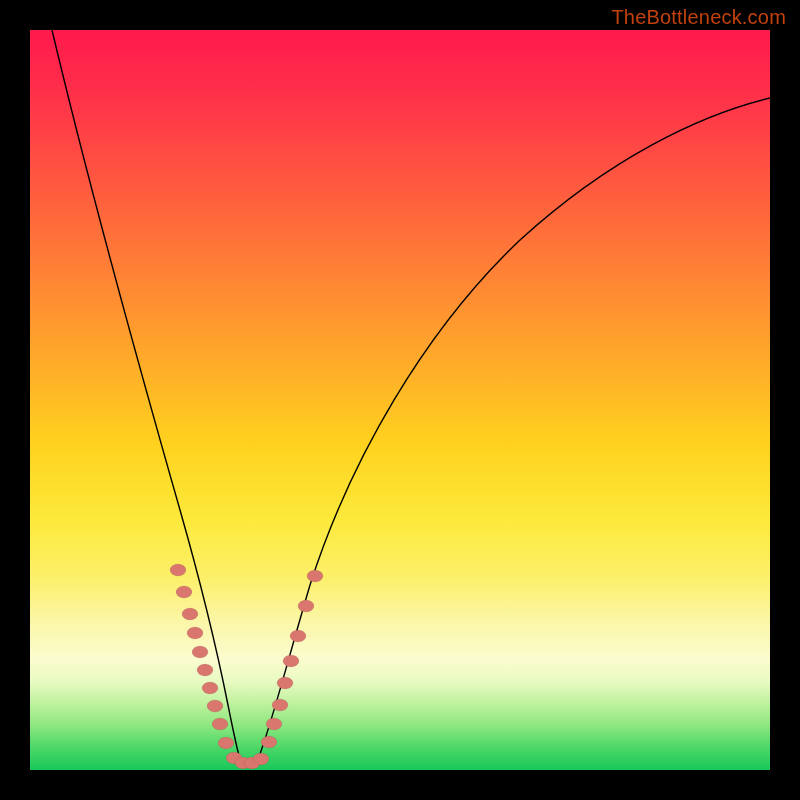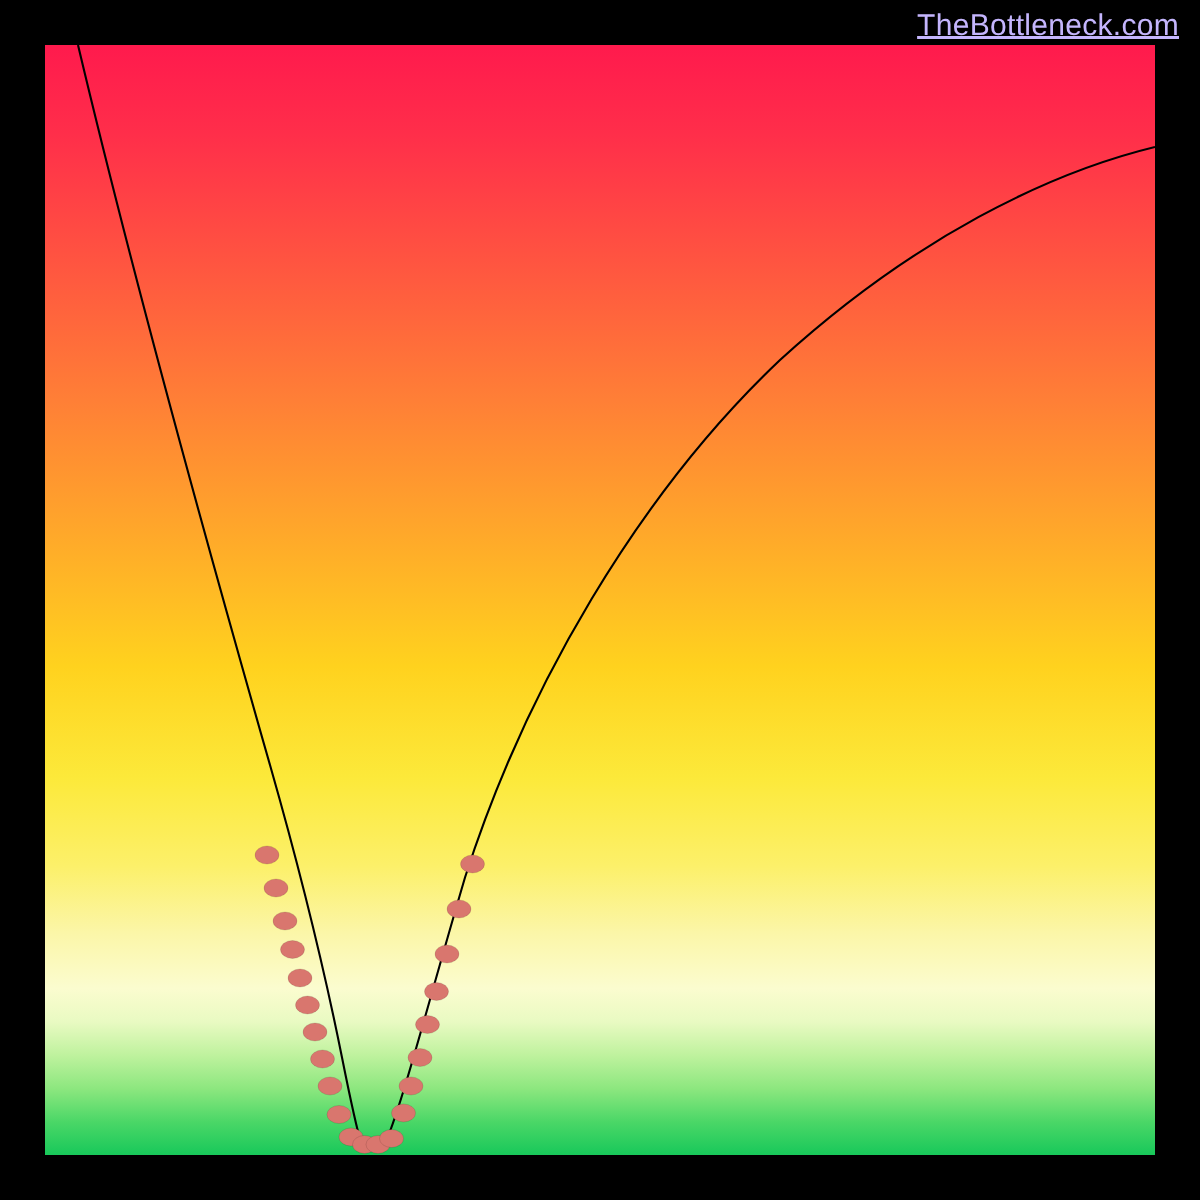--- a/index.html
+++ b/index.html
@@ -13,26 +13,25 @@
   .outer {
     width: 800px;
     height: 800px;
     background: #000;
     position: relative;
   }
   .watermark {
     position: absolute;
     top: 6px;
     right: 14px;
-    color: #c4b5fd;
+    color: #c2410c;
     font-size: 20px;
     font-weight: 500;
     letter-spacing: 0.2px;
     z-index: 10;
-    text-decoration: underline;
   }
   .plot-area {
     position: absolute;
     left: 30px;
     top: 30px;
     width: 740px;
     height: 740px;
     overflow: hidden;
   }
   

